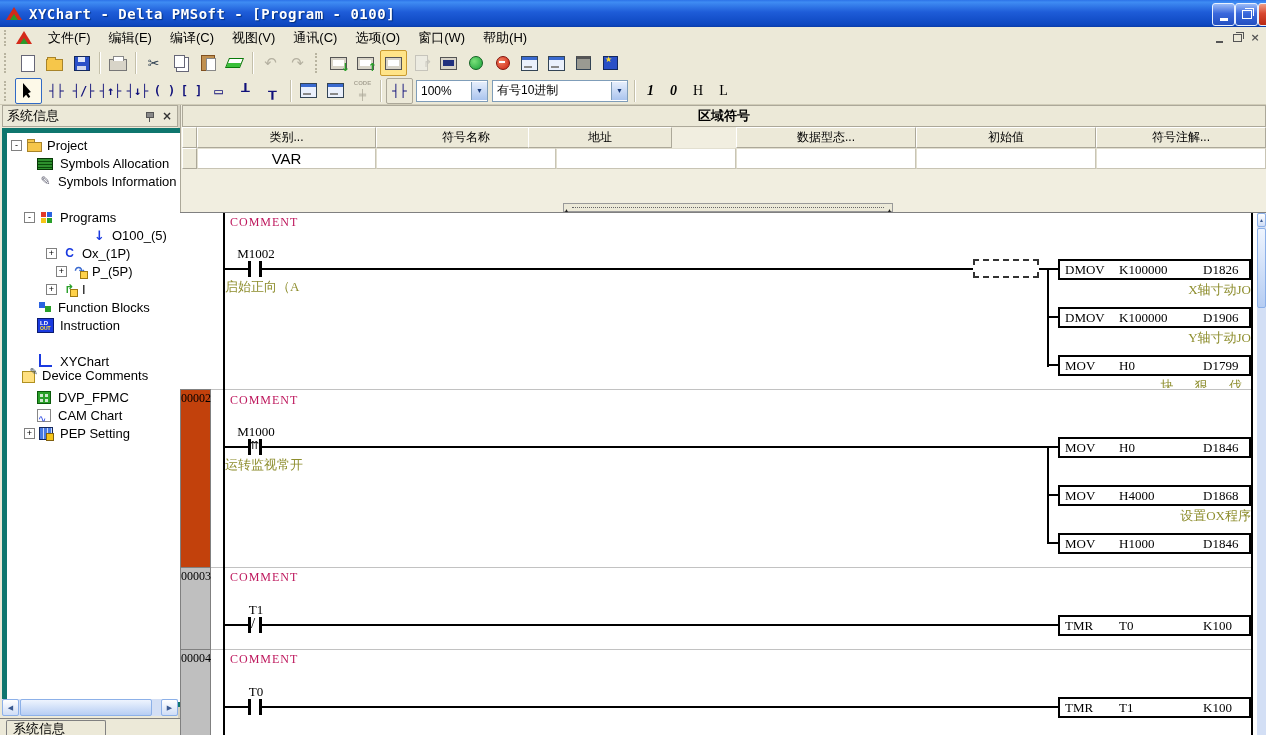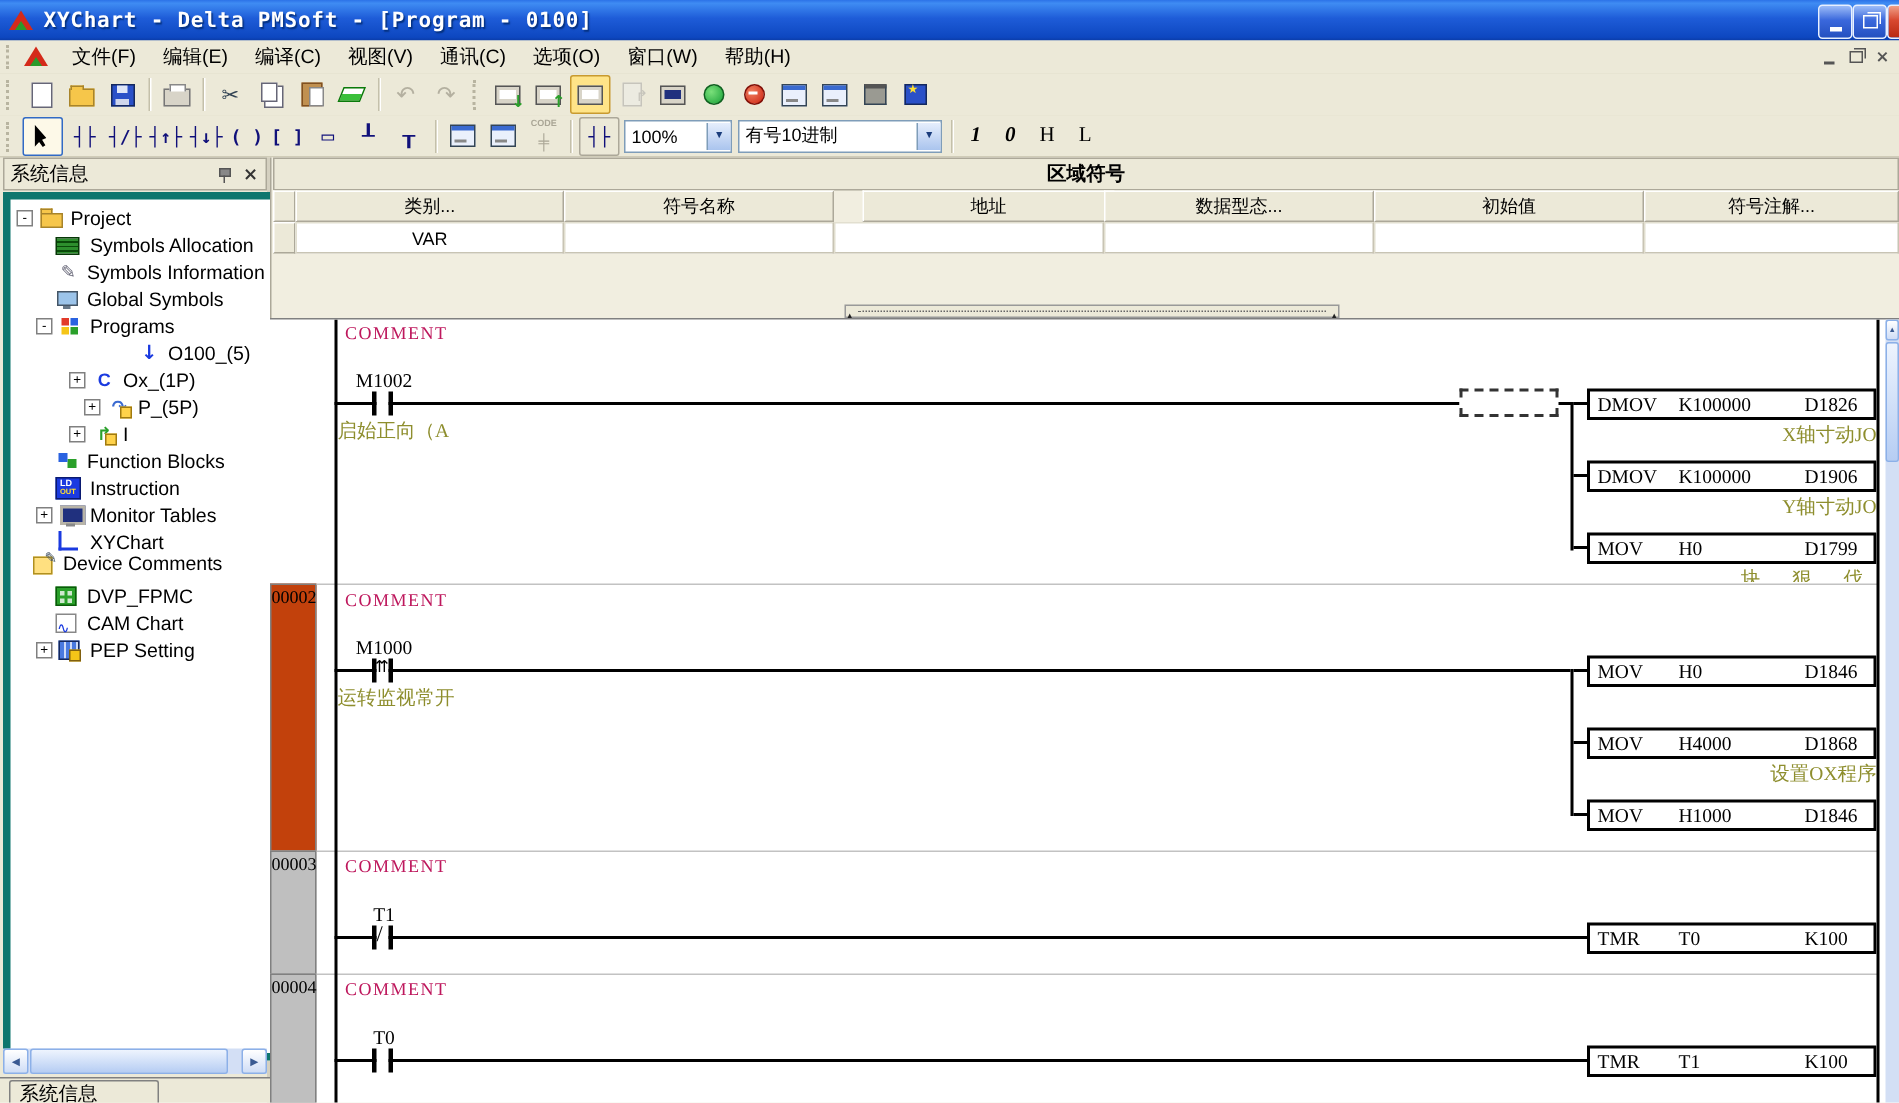--- a/index.html
+++ b/index.html
@@ -148,21 +148,21 @@
   .tabrow{left:0;top:718px;width:180px;height:17px;background:#ece9d8;border-top:1px solid #808080}
   .dtab{position:absolute;left:6px;top:1px;width:100px;height:17px;background:#ece9d8;
     border:1px solid #808080;border-bottom:none;border-radius:2px 2px 0 0;display:flex;align-items:center;padding-left:6px;box-sizing:border-box}
   
   .mainbg{left:180px;top:105px;width:1086px;height:107px;background:#f1eee0;border-left:1px solid #aca899}
   .ttl{left:182px;top:105px;width:1084px;height:22px;background:#ece9d8;border:1px solid #aca899;
     display:flex;align-items:center;justify-content:center;font-weight:bold;box-sizing:border-box}
   .hcell{position:absolute;height:21px;background:#ece9d8;border:1px solid;border-color:#fff #aca899 #aca899 #fff;
     display:flex;align-items:center;justify-content:center;box-sizing:border-box;font-size:12px}
   .dcell{position:absolute;height:21px;background:#fff;border:1px solid;border-color:#e2dfd0 #c8c4b4 #c8c4b4 #e2dfd0;
-    display:flex;align-items:center;justify-content:center;box-sizing:border-box;font-size:12px}
+    display:flex;align-items:center;justify-content:center;box-sizing:border-box;font-size:15px}
   .gutcell{position:absolute;width:15px;background:#ece9d8;border:1px solid;border-color:#fff #aca899 #aca899 #fff;box-sizing:border-box}
   .collapsebar{left:563px;top:203px;width:330px;height:9px;background:#ece9d8;border:1px solid #999;
     display:flex;align-items:center;box-sizing:border-box;z-index:5}
   .caret::before{content:"▲";font-size:5px;color:#222;line-height:5px}
   .dotline{flex:1;border-top:1px dotted #666;margin:0 3px}
   
   .ladder{left:180px;top:212px;width:1086px;height:523px;background:#fff;border-top:1px solid #808080;overflow:hidden}
   .rcell{position:absolute;left:0;width:31px;border:1px solid #808080;box-sizing:border-box;
     font:12px "Liberation Serif",serif;text-align:center;padding-top:1px}
   .rsep{position:absolute;left:31px;width:1041px;height:1px;background:#c2c2c2}
@@ -346,24 +346,20 @@
     <span>Project</span>
   </div>
   <div class="trow" style="top:21px;padding-left:30px">
     <span class="i-alloc"></span>
     <span>Symbols Allocation</span>
   </div>
   <div class="trow" style="top:39px;padding-left:30px">
     <span class="ti i-info"></span>
     <span>Symbols Information</span>
   </div>
-  <div class="trow" style="top:57px;padding-left:30px">
-    <span class="ti i-glob"></span>
-    <span>Global Symbols</span>
-  </div>
   <div class="trow" style="top:75px;padding-left:17px">
     <span class="exp minus"></span>
     <span class="ti i-prog"></span>
     <span>Programs</span>
   </div>
   <div class="trow" style="top:93px;padding-left:84px">
     <span class="ti i-o100"></span>
     <span>O100_(5)</span>
   </div>
   <div class="trow" style="top:111px;padding-left:39px">
@@ -381,25 +377,20 @@
     <span class="ti i-i"></span>
     <span>I</span>
   </div>
   <div class="trow" style="top:165px;padding-left:30px">
     <span class="ti i-fb"></span>
     <span>Function Blocks</span>
   </div>
   <div class="trow" style="top:183px;padding-left:30px">
     <span class="i-ld" style="position:relative"></span>
     <span>Instruction</span>
-  </div>
-  <div class="trow" style="top:201px;padding-left:17px">
-    <span class="exp plus"></span>
-    <span class="ti i-mon"></span>
-    <span>Monitor Tables</span>
   </div>
   <div class="trow" style="top:219px;padding-left:30px">
     <span class="i-xy"></span>
     <span>XYChart</span>
   </div>
   <div class="trow" style="top:233px;padding-left:14px">
     <span class="ti i-dc"></span>
     <span>Device Comments</span>
   </div>
   <div class="trow" style="top:255px;padding-left:30px">
@@ -432,21 +423,21 @@
   </div>
 </div>
 
 <div class="a mainbg"></div>
 <div class="a ttl">
   <span>区域符号</span>
 </div>
 <div class="a gutcell" style="left:182px;top:127px;height:21px"></div>
 <div class="a hcell" style="left:197px;top:127px;width:179px">类别...</div>
 <div class="a hcell" style="left:376px;top:127px;width:180px">符号名称</div>
-<div class="a hcell" style="left:575px;top:127px;width:168px">地址</div>
+<div class="a hcell" style="left:528px;top:127px;width:144px">地址</div>
 <div class="a hcell" style="left:736px;top:127px;width:180px">数据型态...</div>
 <div class="a hcell" style="left:916px;top:127px;width:180px">初始值</div>
 <div class="a hcell" style="left:1096px;top:127px;width:170px">符号注解...</div>
 <div class="a gutcell" style="left:182px;top:148px;height:21px"></div>
 <div class="a dcell" style="left:197px;top:148px;width:179px">VAR</div>
 <div class="a dcell" style="left:376px;top:148px;width:180px"></div>
 <div class="a dcell" style="left:556px;top:148px;width:180px"></div>
 <div class="a dcell" style="left:736px;top:148px;width:180px"></div>
 <div class="a dcell" style="left:916px;top:148px;width:180px"></div>
 <div class="a dcell" style="left:1096px;top:148px;width:170px"></div>

